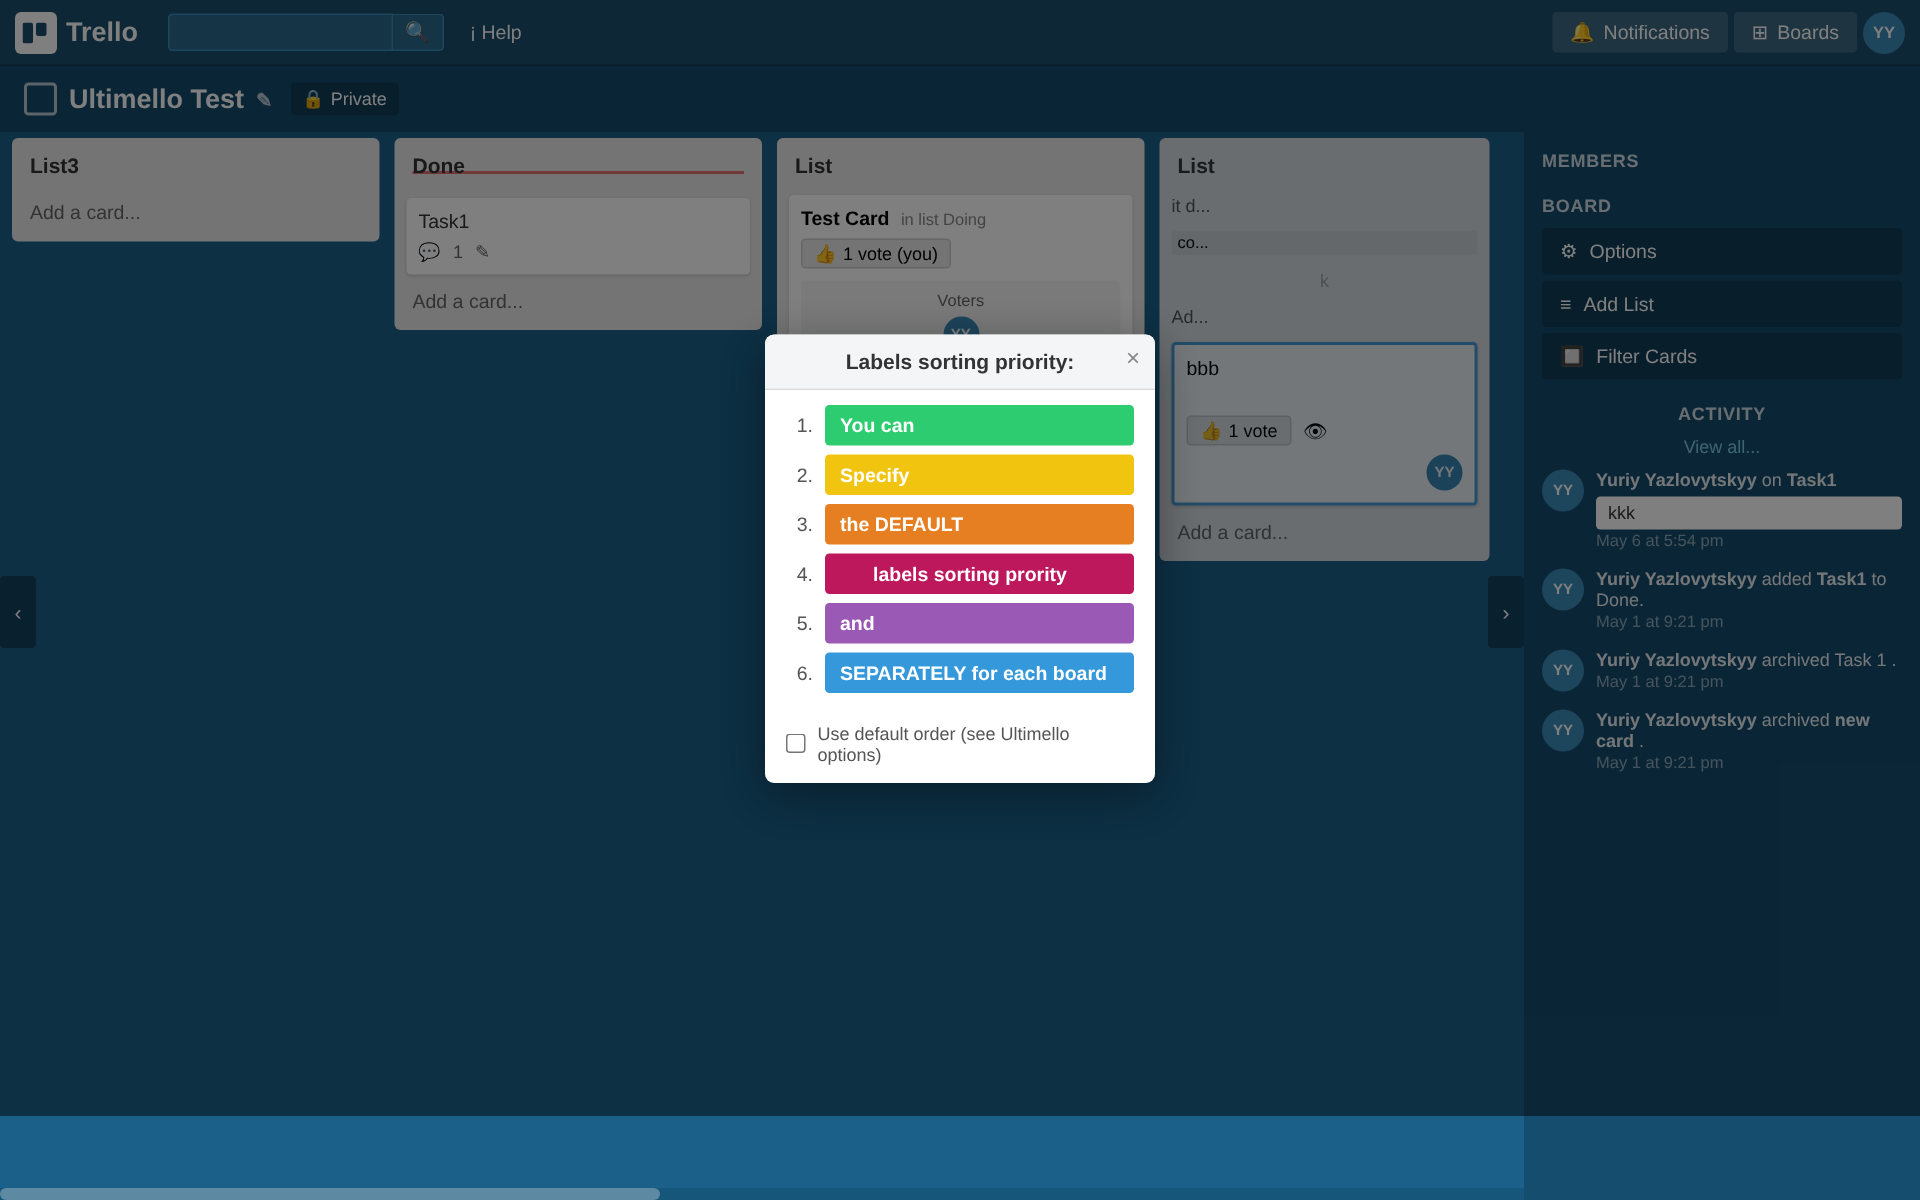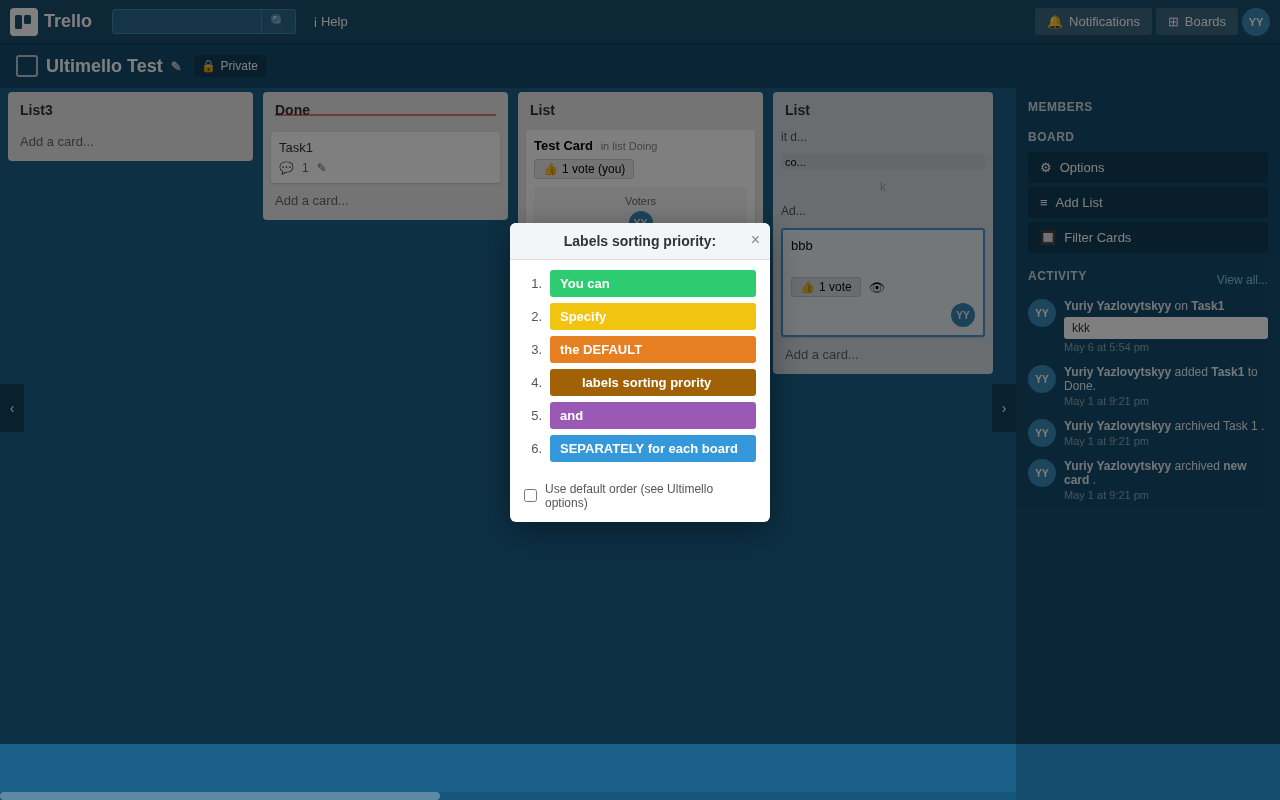--- a/index.html
+++ b/index.html
@@ -510,21 +510,21 @@
     <button class="sidebar-btn">
       <span>≡</span>
       <span>Add List</span>
     </button>
     <button class="sidebar-btn">
       <span>🔲</span>
       <span>Filter Cards</span>
     </button>
 
     <div class="activity-section">
-      <div style="display:flex; justify-content:space-between; align-items:center; margin-bottom:8px;">
+      <div style="display:flex; justify-content:space-between; align-items:center; margin-bottom:8px;flex-direction:column;">
         <span class="sidebar-section-title">Activity</span>
         <span class="view-all-link">View all...</span>
       </div>
 
       <div class="activity-item">
         <div class="activity-avatar">YY</div>
         <div class="activity-text">
           <span class="activity-name">Yuriy Yazlovytskyy</span>
           <span> on </span>
           <span style="font-weight:bold;">Task1</span>
@@ -586,21 +586,21 @@
           <div class="label-row">
             <span class="label-num">2.</span>
             <div class="label-tag" style="background: rgb(241, 196, 15);">Specify</div>
           </div>
           <div class="label-row">
             <span class="label-num">3.</span>
             <div class="label-tag" style="background: rgb(230, 126, 34);">the DEFAULT</div>
           </div>
           <div class="label-row">
             <span class="label-num">4.</span>
-            <div class="label-tag" style="background: #a16207; padding-left: 32px;">labels sorting prority</div>
+            <div class="label-tag" style="background: #be185d; padding-left: 32px;">labels sorting prority</div>
           </div>
           <div class="label-row">
             <span class="label-num">5.</span>
             <div class="label-tag" style="background: rgb(155, 89, 182);">and</div>
           </div>
           <div class="label-row">
             <span class="label-num">6.</span>
             <div class="label-tag" style="background: rgb(52, 152, 219);">SEPARATELY for each board</div>
           </div>
         </div>

